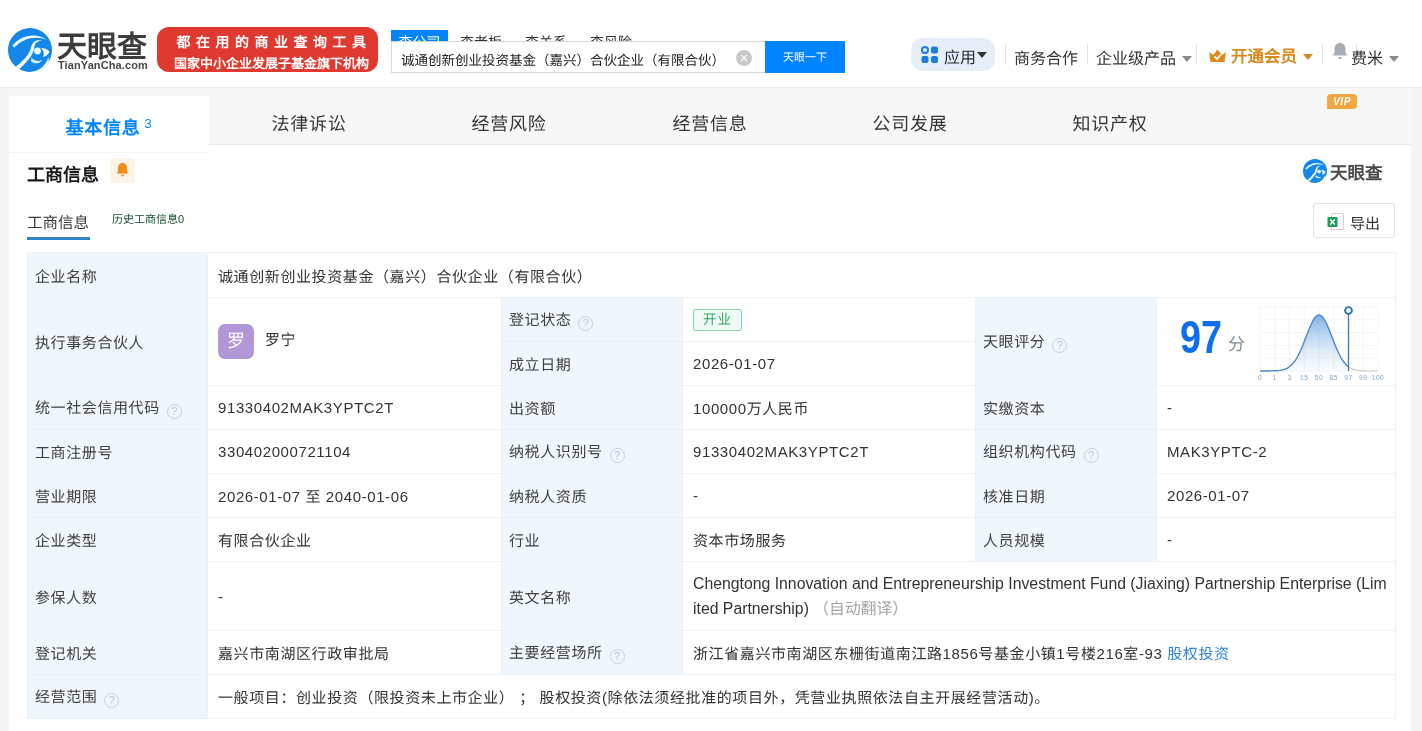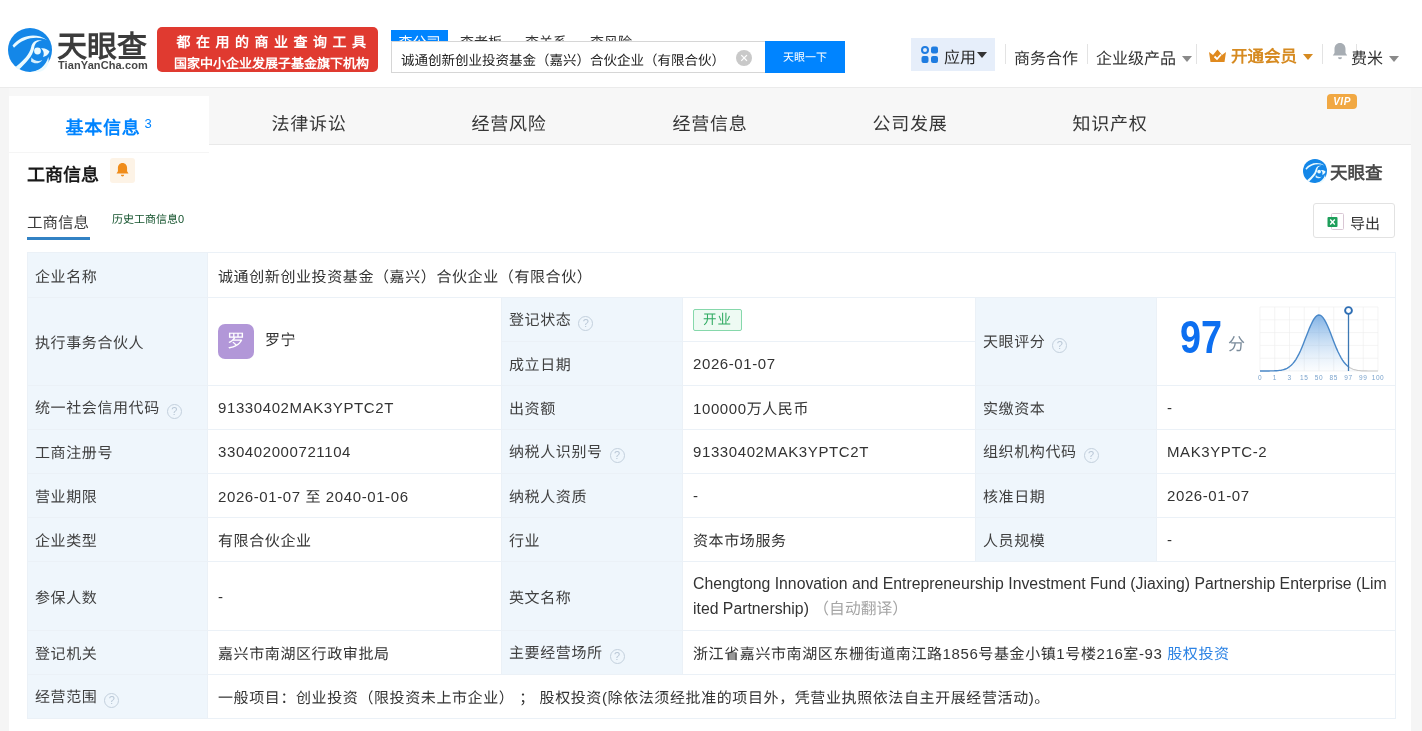--- a/index.html
+++ b/index.html
@@ -5,36 +5,36 @@
 <style>
 * { margin:0; padding:0; box-sizing:border-box; }
 html,body { width:1422px; height:731px; background:#fff; font-family:"Liberation Sans",sans-serif; }
 #page { position:relative; width:1422px; height:731px; overflow:hidden; background:#fff; }
 
 
 #hdr { position:absolute; left:0; top:0; width:1422px; height:88px; background:#fff; border-bottom:1px solid #ebebeb; }
 #logo-circ { position:absolute; left:8px; top:28px; width:44px; height:44px; }
 #logo-tyc { position:absolute; left:57px; top:30px; font-size:30px; font-weight:bold; color:#3c3c3c; letter-spacing:0px; line-height:34px; }
 #logo-url { position:absolute; left:58px; top:59px; font-size:11px; font-weight:bold; color:#474747; letter-spacing:0.1px; }
-#redbox { position:absolute; left:157px; top:27px; width:221px; height:45px; background:#e03a30; border-radius:5px; color:#fff; text-align:center;padding-left:8px; }
+#redbox { position:absolute; left:157px; top:27px; width:221px; height:45px; background:#e03a30; border-radius:12px; color:#fff; text-align:center;padding-left:8px; }
 #redbox .l1 { font-size:14px; font-weight:bold; letter-spacing:5.5px; margin-top:4px; margin-left:5px; }
 #redbox .l2 { font-size:13px; font-weight:bold; letter-spacing:0px; margin-top:2px; }
 
 
 #stabs { position:absolute; left:391px; top:30px; height:25px; }
 .stab { float:left; font-size:14px; color:#333; line-height:25px; margin-right:23px; }
 .stab.on { background:#0084ff; color:#fff; width:57px; text-align:center; margin-right:12px; }
 #sbox { position:absolute; left:391px; top:41px; width:374px; height:32px; background:#fff; border:1px solid #d6d6d6; border-right:none; }
 #sbox .txt { position:absolute; left:9px; top:7px; font-size:13.5px; color:#222; letter-spacing:0; white-space:nowrap; }
 #sclear { position:absolute; left:344px; top:8px; width:16px; height:16px; border-radius:50%; background:#c9c9c9; color:#fff; font-size:11px; line-height:16px; text-align:center; }
 #sbtn { position:absolute; left:765px; top:41px; width:80px; height:32px; background:#0084ff; color:#fff; font-size:11px; text-align:center; line-height:32px; }
 
 
 .vsep { position:absolute; top:44px; width:1px; height:20px; background:#e3e3e3; }
-#appchip { position:absolute; left:911px; top:38px; width:84px; height:33px; background:#e6eefa; border-radius:0; }
+#appchip { position:absolute; left:911px; top:38px; width:84px; height:33px; background:#e6eefa; border-radius:12px; }
 #appchip .t { position:absolute; left:33px; top:6px; font-size:16px; color:#2a2a2a; }
 #appchip svg.grid { position:absolute; left:10px; top:8px; }
 .caret { display:inline-block; width:0; height:0; border-left:5px solid transparent; border-right:5px solid transparent; border-top:6px solid #333; margin-left:6px; vertical-align:2px; }
 .hmenu { position:absolute; top:45px; font-size:16px; color:#333; white-space:nowrap; }
 #vipmenu { position:absolute; left:1208px; top:43px; color:#d68a20; font-size:16.5px; font-weight:bold; white-space:nowrap; }
 #vipmenu .caret { border-top-color:#d68a20; }
 
 
 #navbar { position:absolute; left:9px; top:88px; width:1402px; height:57px; background:#f7f7f7; border-bottom:1px solid #e9e9e9; }
 .ntab { position:absolute; top:8px; height:57px; line-height:56px; text-align:center; font-size:18px; color:#363636; width:200px; letter-spacing:0.8px; }

